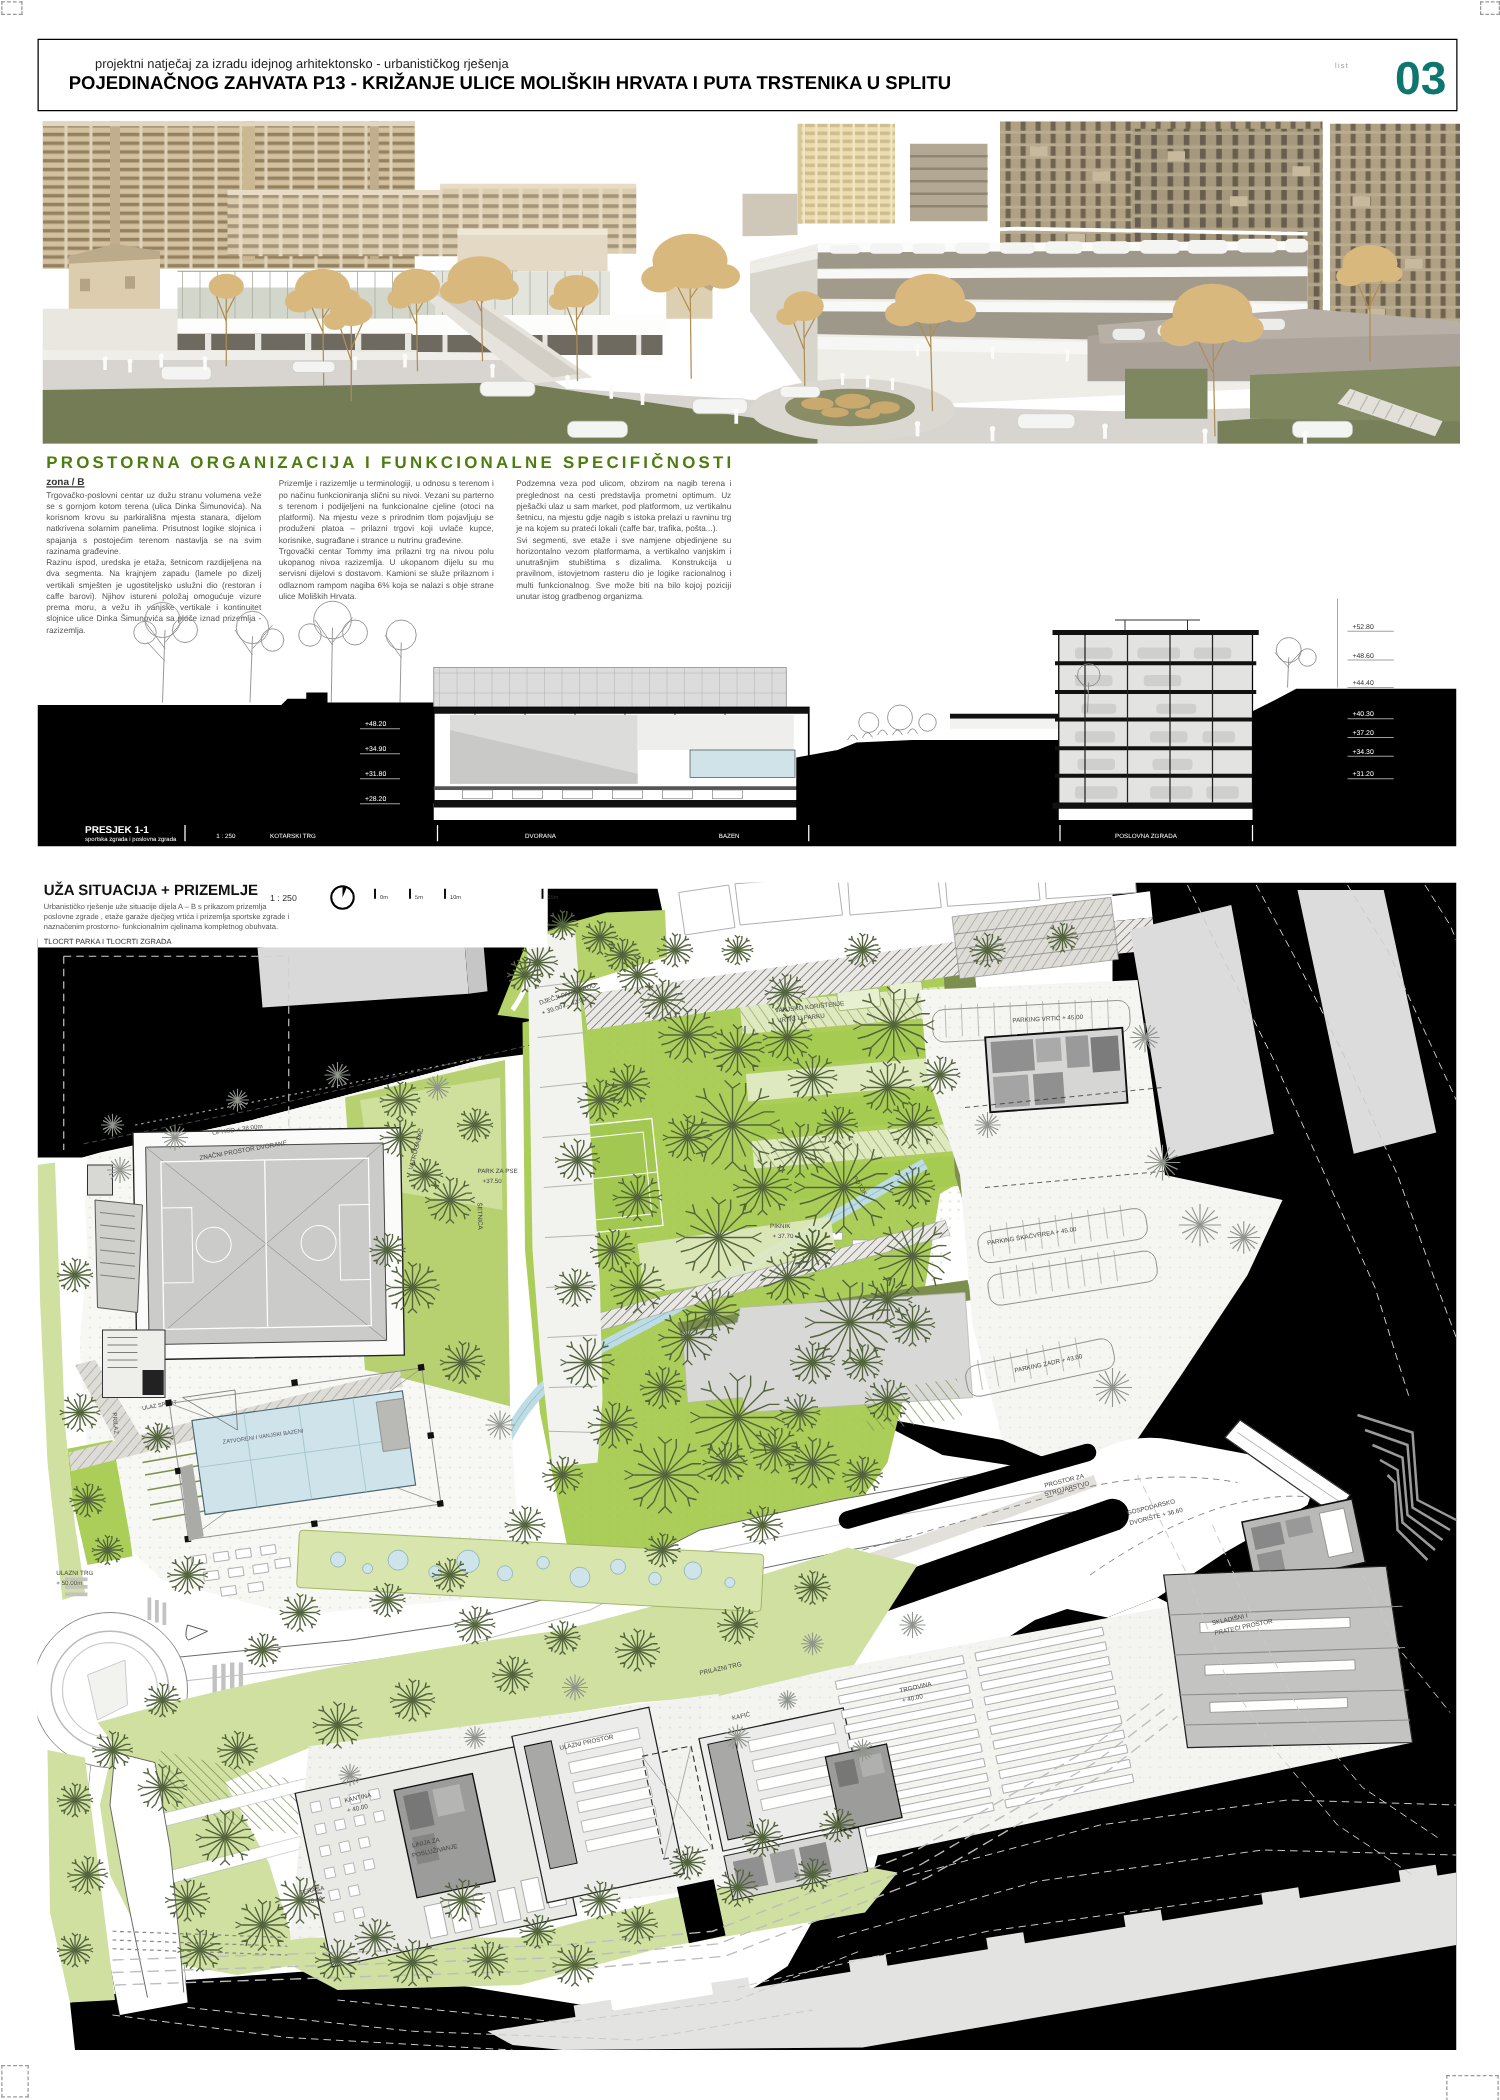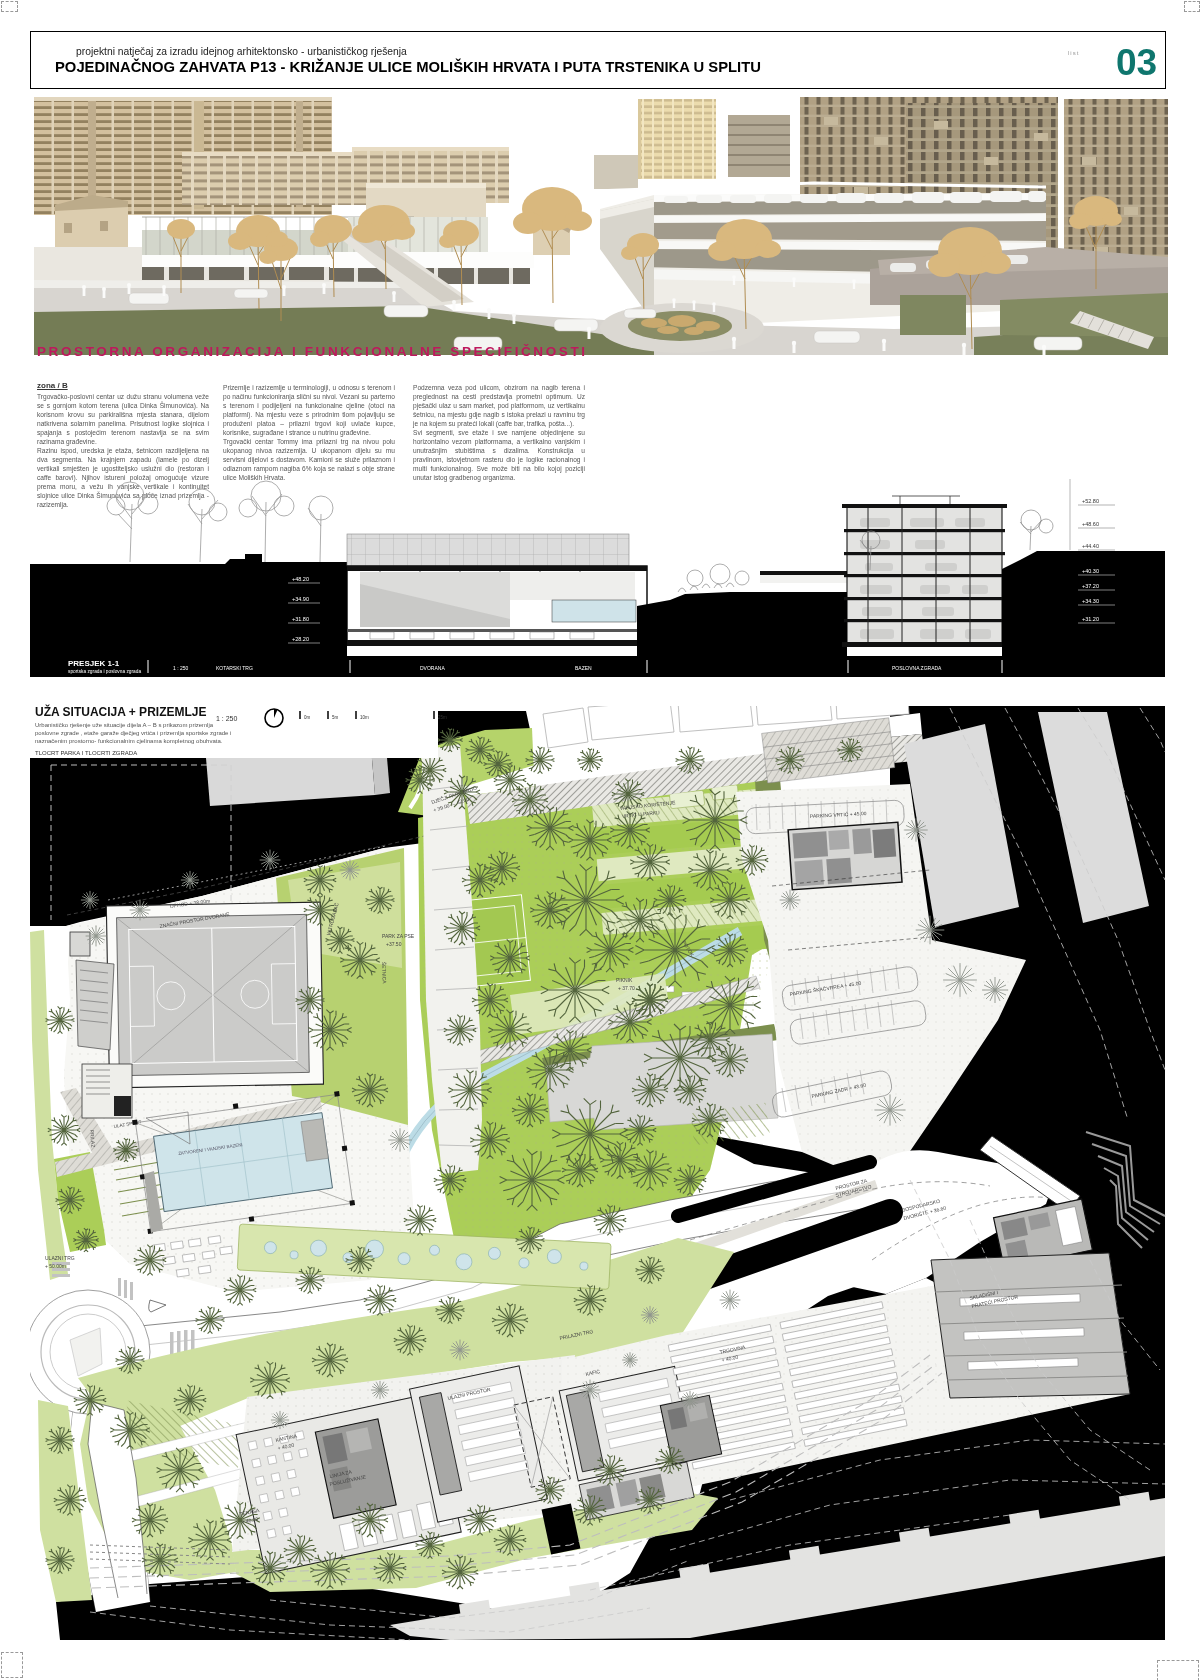--- a/index.html
+++ b/index.html
@@ -356,21 +356,21 @@
         <rect x="698.8" y="181" width="2.4" height="7"></rect>
     <circle cx="760" cy="182" r="1.8"></circle>
         <rect x="758.8" y="183" width="2.4" height="7"></rect>
     <circle cx="820" cy="184" r="1.8"></circle>
         <rect x="818.8" y="185" width="2.4" height="7"></rect>
   </g>
 </svg>
 
 </div>
 
-<div class="abs" style="left:37px;top:344px;font-size:13.5px;font-weight:bold;color:#be185d;letter-spacing:2.6px;">PROSTORNA ORGANIZACIJA I FUNKCIONALNE SPECIFIČNOSTI</div>
+<div class="abs" style="left:37px;top:362px;font-size:13.5px;font-weight:bold;color:#4d7c0f;letter-spacing:2.6px;">PROSTORNA ORGANIZACIJA I FUNKCIONALNE SPECIFIČNOSTI</div>
 
 <div class="abs" style="left:37px;top:381px;font-size:8px;font-weight:bold;color:#333;text-decoration:underline;">zona / B</div>
 
 <div class="abs" style="left:37px;top:392px;width:172px;font-size:6.6px;line-height:9px;color:#555;text-align:justify;">Trgovačko-poslovni centar uz dužu stranu volumena veže se s gornjom kotom terena (ulica Dinka Šimunovića). Na korisnom krovu su parkirališna mjesta stanara, dijelom natkrivena solarnim panelima. Prisutnost logike slojnica i spajanja s postojećim terenom nastavlja se na svim razinama građevine.<br>Razinu ispod, uredska je etaža, šetnicom razdijeljena na dva segmenta. Na krajnjem zapadu (lamele po dizelj vertikali smješten je ugostiteljsko uslužni dio (restoran i caffe barovi). Njihov istureni položaj omogućuje vizure prema moru, a vežu ih vanjske vertikale i kontinuitet slojnice ulice Dinka Šimunovića sa ploče iznad prizemlja -razizemlja.</div>
 
 <div class="abs" style="left:223px;top:383px;width:172px;font-size:6.6px;line-height:9px;color:#555;text-align:justify;">Prizemlje i razizemlje u terminologiji, u odnosu s terenom i po načinu funkcioniranja slični su nivoi. Vezani su parterno s terenom i podijeljeni na funkcionalne cjeline (otoci na platformi). Na mjestu veze s prirodnim tlom pojavljuju se produženi platoa – prilazni trgovi koji uvlače kupce, korisnike, sugrađane i strance u nutrinu građevine.<br>Trgovački centar Tommy ima prilazni trg na nivou polu ukopanog nivoa razizemlja. U ukopanom dijelu su mu servisni dijelovi s dostavom. Kamioni se služe prilaznom i odlaznom rampom nagiba 6% koja se nalazi s obje strane ulice Moliških Hrvata.</div>
 
 <div class="abs" style="left:413px;top:383px;width:172px;font-size:6.6px;line-height:9px;color:#555;text-align:justify;">Podzemna veza pod ulicom, obzirom na nagib terena i preglednost na cesti predstavlja prometni optimum. Uz pješački ulaz u sam market, pod platformom, uz vertikalnu šetnicu, na mjestu gdje nagib s istoka prelazi u ravninu  trg je na kojem su prateći lokali (caffe bar, trafika, pošta...).<br>Svi segmenti, sve etaže i sve namjene objedinjene su horizontalno vezom platformama, a vertikalno vanjskim i unutrašnjim stubištima s dizalima. Konstrukcija u pravilnom, istovjetnom rasteru dio je logike racionalnog i multi funkcionalnog. Sve može biti na bilo kojoj poziciji unutar istog gradbenog organizma.</div>
 
 <div class="abs" style="left:30px;top:474px;width:1140px;height:205px;">

